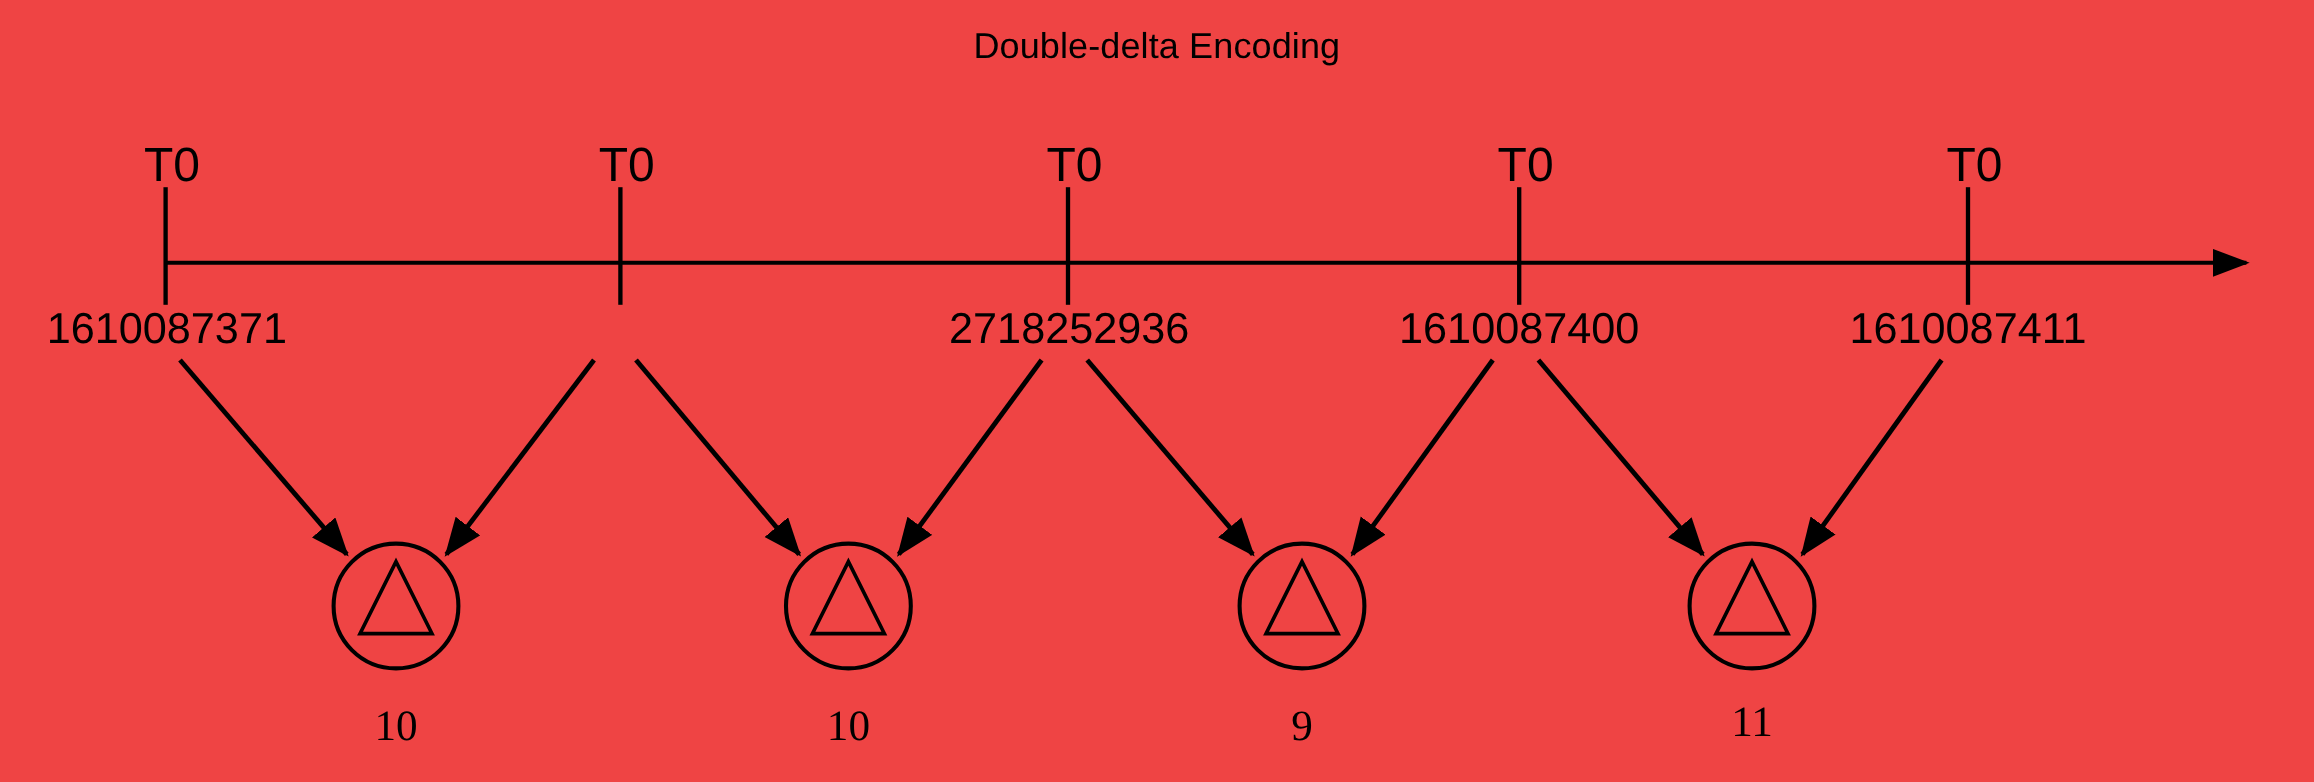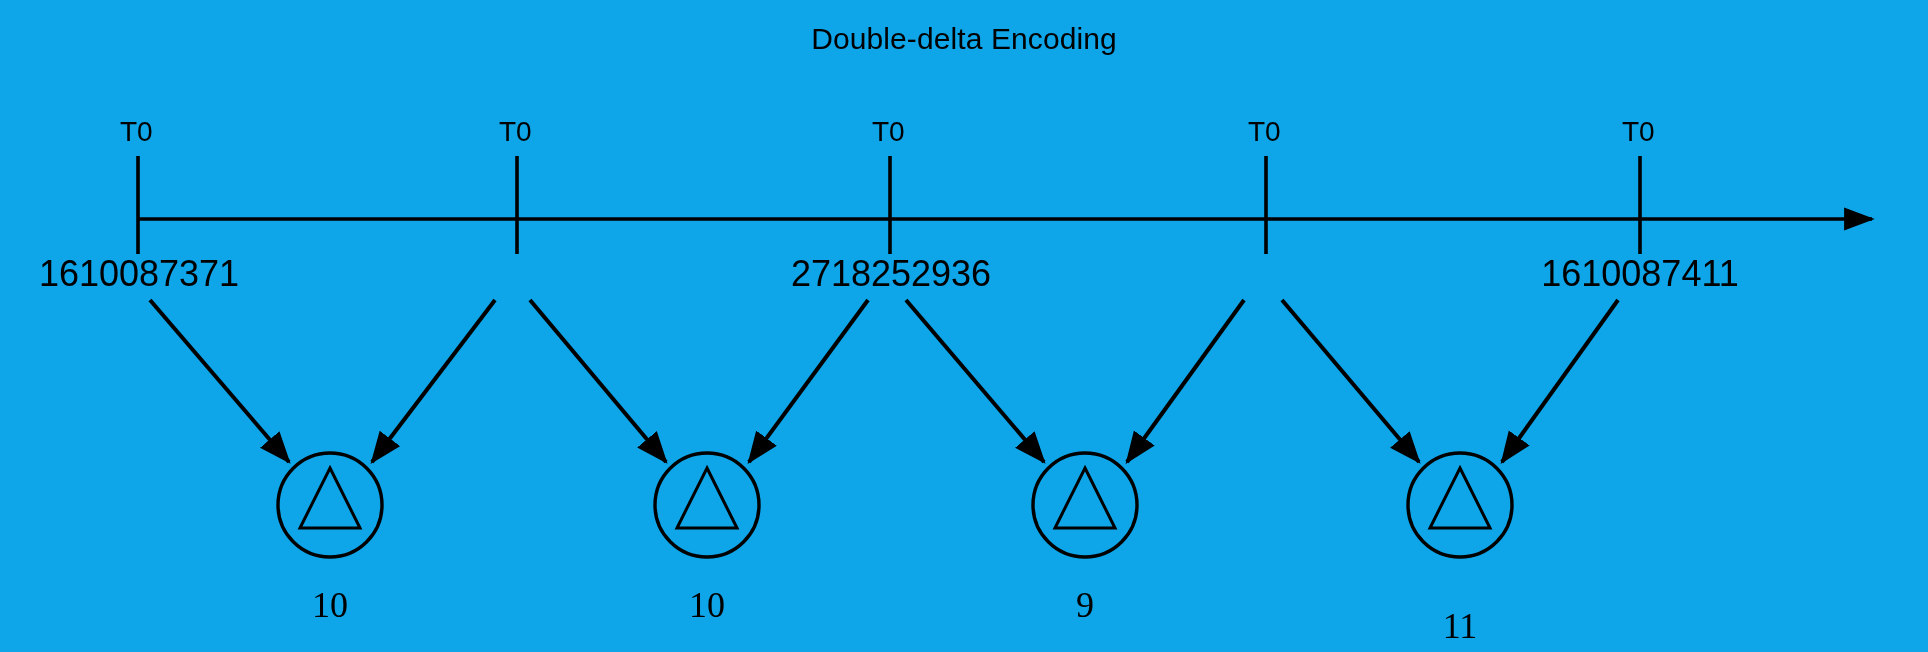--- a/index.html
+++ b/index.html
@@ -9,21 +9,21 @@
     background: #ffffff;
   }
   body {
     font-family: "Liberation Sans", sans-serif;
     color: #000000;
   }
   #figure {
     position: relative;
     width: 1928px;
     height: 652px;
-    background: #0ea5e9;
+    background: #ef4444;
     overflow: hidden;
   }
   #diagram-svg {
     position: absolute;
     left: 0;
     top: 0;
     width: 1928px;
     height: 652px;
     display: block;
   }
@@ -34,21 +34,21 @@
     width: 1928px;
     text-align: center;
     font-size: 30px;
     font-family: "Liberation Sans", sans-serif;
     color: #000000;
     letter-spacing: 0.1px;
     white-space: nowrap;
   }
   .tick-label {
     position: absolute;
-    font-size: 28px;
+    font-size: 40px;
     font-family: "Liberation Sans", sans-serif;
     color: #000000;
     white-space: nowrap;
     line-height: 1;
   }
   .ts-label {
     position: absolute;
     font-size: 36px;
     font-family: "Liberation Sans", sans-serif;
     color: #000000;
@@ -126,20 +126,21 @@
   </svg>
 
   <div class="tick-label" style="left:120px; top:118px;">T0</div>
   <div class="tick-label" style="left:499px; top:118px;">T0</div>
   <div class="tick-label" style="left:872px; top:118px;">T0</div>
   <div class="tick-label" style="left:1248px; top:118px;">T0</div>
   <div class="tick-label" style="left:1622px; top:118px;">T0</div>
 
   <div class="ts-label" style="left:139px; top:256px;">1610087371</div>
   <div class="ts-label" style="left:891px; top:256px;">2718252936</div>
+  <div class="ts-label" style="left:1266px; top:256px;">1610087400</div>
   <div class="ts-label" style="left:1640px; top:256px;">1610087411</div>
 
   <div class="delta-label" style="left:330px; top:587px;">10</div>
   <div class="delta-label" style="left:707px; top:587px;">10</div>
   <div class="delta-label" style="left:1085px; top:587px;">9</div>
-  <div class="delta-label" style="left:1460px; top:608px;">11</div>
+  <div class="delta-label" style="left:1460px; top:583px;">11</div>
 
 </div>
 
 </body></html>

